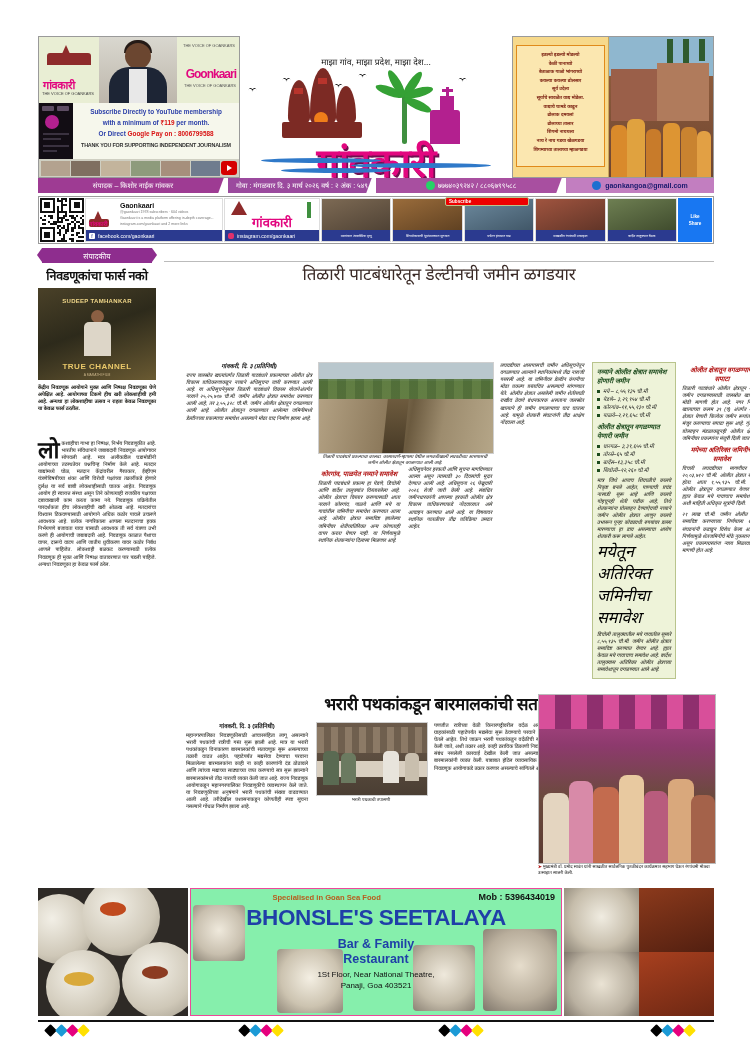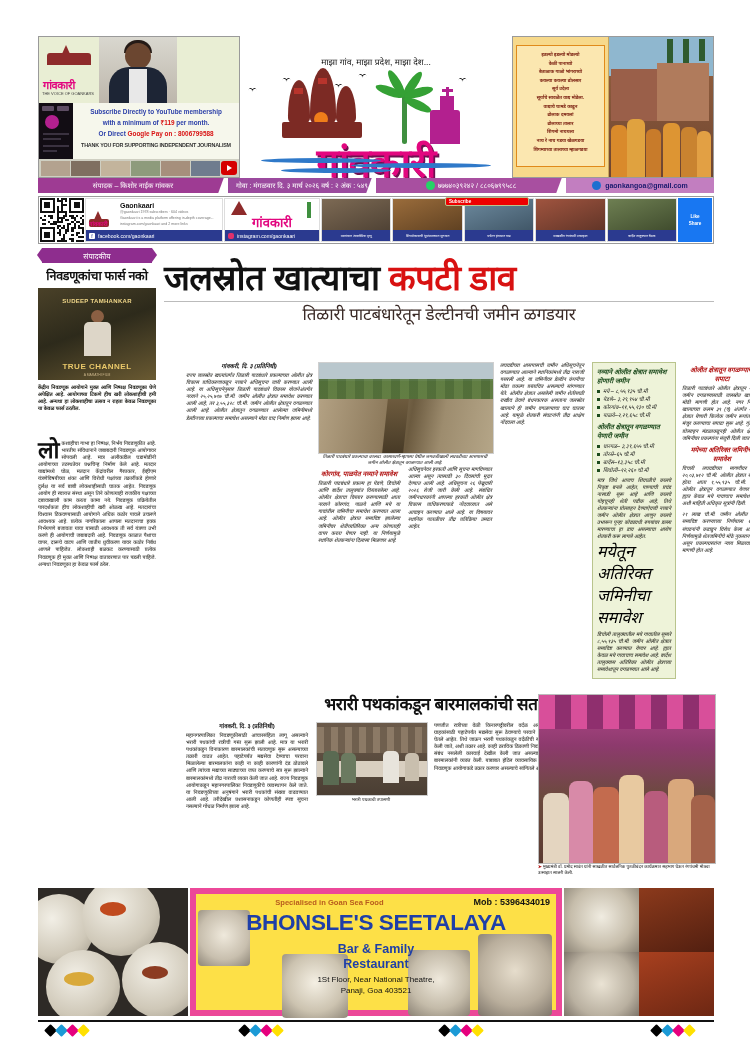--- a/index.html
+++ b/index.html
@@ -185,21 +185,21 @@
   .s2-bigcap{position:absolute;left:352px;top:170px;width:176px;font-size:4.4px;line-height:6px;color:#111;}
   .arrowm{color:#b01010;font-weight:bold;}
 
   
   .ed-text{position:absolute;left:38px;top:440px;width:118px;height:440px;}
 
   
   .botads{position:absolute;left:38px;top:888px;width:676px;height:128px;display:flex;gap:2px;}
   .food{width:150px;height:128px;background:#2e2a26;position:relative;overflow:hidden;}
   .plate{position:absolute;border-radius:50%;background:radial-gradient(circle at 40% 35%,#f2efe6 0%,#cfc8b8 60%,#9a9384 100%);}
-  .bhonsle{flex:1;background:#fde047;position:relative;border:6px solid #ec4899;box-sizing:border-box;}
+  .bhonsle{flex:1;background:#86efac;position:relative;border:1px solid #ec4899;box-sizing:border-box;}
   .bh-spec{position:absolute;left:22%;top:4px;font-size:7.6px;color:#b85c1e;font-weight:bold;}
   .bh-mob{position:absolute;right:6px;top:3px;font-size:9px;font-weight:bold;color:#111;}
   .bh-name{position:absolute;left:0;top:16px;width:100%;text-align:center;font-size:22.5px;font-weight:bold;color:#1f3fa8;letter-spacing:-.4px;}
   .bh-l2{position:absolute;left:50%;transform:translateX(-50%);top:48px;width:120px;text-align:center;font-size:12.5px;font-weight:bold;color:#1f3fa8;line-height:15px;}
   .bh-addr{position:absolute;left:50%;transform:translateX(-50%);top:80px;width:130px;text-align:center;font-size:8px;color:#111;line-height:11px;}
   .bh-ph{position:absolute;width:58px;height:58px;overflow:hidden;}
   .foodR{width:150px;height:128px;background:#2b2722;position:relative;overflow:hidden;display:flex;flex-wrap:wrap;}
   .fq{width:50%;height:50%;position:relative;overflow:hidden;}
 
   
@@ -220,20 +220,25 @@
         <div class="ytlogo">
           <div class="mini-temple"></div>
           <div class="gk-pink">गांवकारी</div>
           <div class="gk-sub">THE VOICE OF GOANKARS</div>
         </div>
         <div class="anchor">
           <div class="hair"></div>
           <div class="head"></div>
           <div class="body"></div>
           <div class="shirt"></div>
+        </div>
+        <div class="anchor-r">
+          <div class="rl">THE VOICE OF GOANKARS</div>
+          <div class="goan-word">Goonkaari</div>
+          <div class="goan-sub">THE VOICE OF GOANKARS</div>
         </div>
       </div>
       <div class="ad-yt-mid">
         <div class="phonebox">
           <div class="pb1"></div>
             <div class="pb2"></div>
             <div class="circ"></div>
           <div class="ln" style="top:30px;"></div>
             <div class="ln" style="top:35px;width:18px;"></div>
           <div class="ln" style="top:42px;"></div>
@@ -649,24 +654,20 @@
     </div>
     <div class="bodytext" style="margin-top:4px;font-weight:bold;">केंद्रीय निवडणूक आयोगाने मुक्त आणि निष्पक्ष निवडणूका घेणे अपेक्षित आहे. आयोगाच्या टिकणे हीच खरी लोकशाहीची हमी आहे. अन्यथा हा लोकशाहीचा उत्सव न राहता केवळ निवडणूका या केवळ फार्स ठरतील.</div>
   </div>
 
   <div class="ed-text">
     <span class="dropcap">लो</span>
     <div class="bodytext">कशाहीचा गाभा हा निष्पक्ष, निर्भय निवडणूकीत आहे. भारतीय संविधानाने जबाबदारी निवडणूक आयोगावर सोपवली आहे. मात्र अलीकडील घडामोडींनी आयोगाच्या तटस्थतेवर प्रश्नचिन्ह निर्माण केले आहे. मतदार याद्यांमध्ये घोळ, मतदान केंद्रांवरील गैरप्रकार, ईव्हीएम यंत्रणेविषयीच्या शंका आणि विरोधी पक्षांच्या तक्रारींकडे होणारे दुर्लक्ष या सर्व बाबी लोकशाहीसाठी घातक आहेत. निवडणूक आयोग ही स्वायत्त संस्था असून तिने कोणत्याही राजकीय पक्षाच्या दबावाखाली काम करता कामा नये. निवडणूक प्रक्रियेतील पारदर्शकता हीच लोकशाहीची खरी ओळख आहे. मतदारांचा विश्वास टिकवण्यासाठी आयोगाने अधिक कठोर पावले उचलणे आवश्यक आहे. प्रत्येक नागरिकाला आपला मतदानाचा हक्क निर्भयपणे बजावता यावा यासाठी आवश्यक ती सर्व यंत्रणा उभी करणे ही आयोगाची जबाबदारी आहे. निवडणूक काळात पैशाचा वापर, दारूचे वाटप आणि जातीय ध्रुवीकरण यावर कठोर निर्बंध आणले पाहिजेत. लोकशाही बळकट करण्यासाठी प्रत्येक निवडणूक ही मुक्त आणि निष्पक्ष वातावरणात पार पडली पाहिजे. अन्यथा निवडणूका हा केवळ फार्स ठरेल.</div>
   </div>
 
   <div class="hl-wrap">
-    <div class="headline">
-      <span>जलस्रोत खात्याचा</span>
-      <span class="red">कपटी डाव</span>
-    </div>
     <div class="hl-rule"></div>
     <div class="subhead">तिळारी पाटबंधारेतून डेल्टीनची जमीन ळगडयार</div>
   </div>
 
   <div class="story1">
     <div class="s1-c1">
       <div class="dateline">गांवकरी, दि. ३ (प्रतिनिधी)</div>
       <div class="bodytext">राज्य जलस्रोत खात्यांतर्गत तिळारी पाटबंधारे प्रकल्पाच्या ओलीत क्षेत्र विकास प्राधिकरणाकडून नव्याने अधिसूचना जारी करण्यात आली आहे. या अधिसूचनेनुसार तिळारी पाटबंधारे विकास योजनेअंतर्गत नव्याने २५,२५,७१७ चौ.मी. जमीन ओलीत क्षेत्रात समावेश करण्यात आली आहे, तर ३,५५,३२८ चौ.मी. जमीन ओलीत क्षेत्रातून वगळण्यात आली आहे. ओलीत क्षेत्रातून वगळण्यात आलेल्या जमिनीमध्ये डेल्टीनच्या प्रकल्पाचा समावेश असल्याने मोठा वाद निर्माण झाला आहे.</div>
     </div>
 

